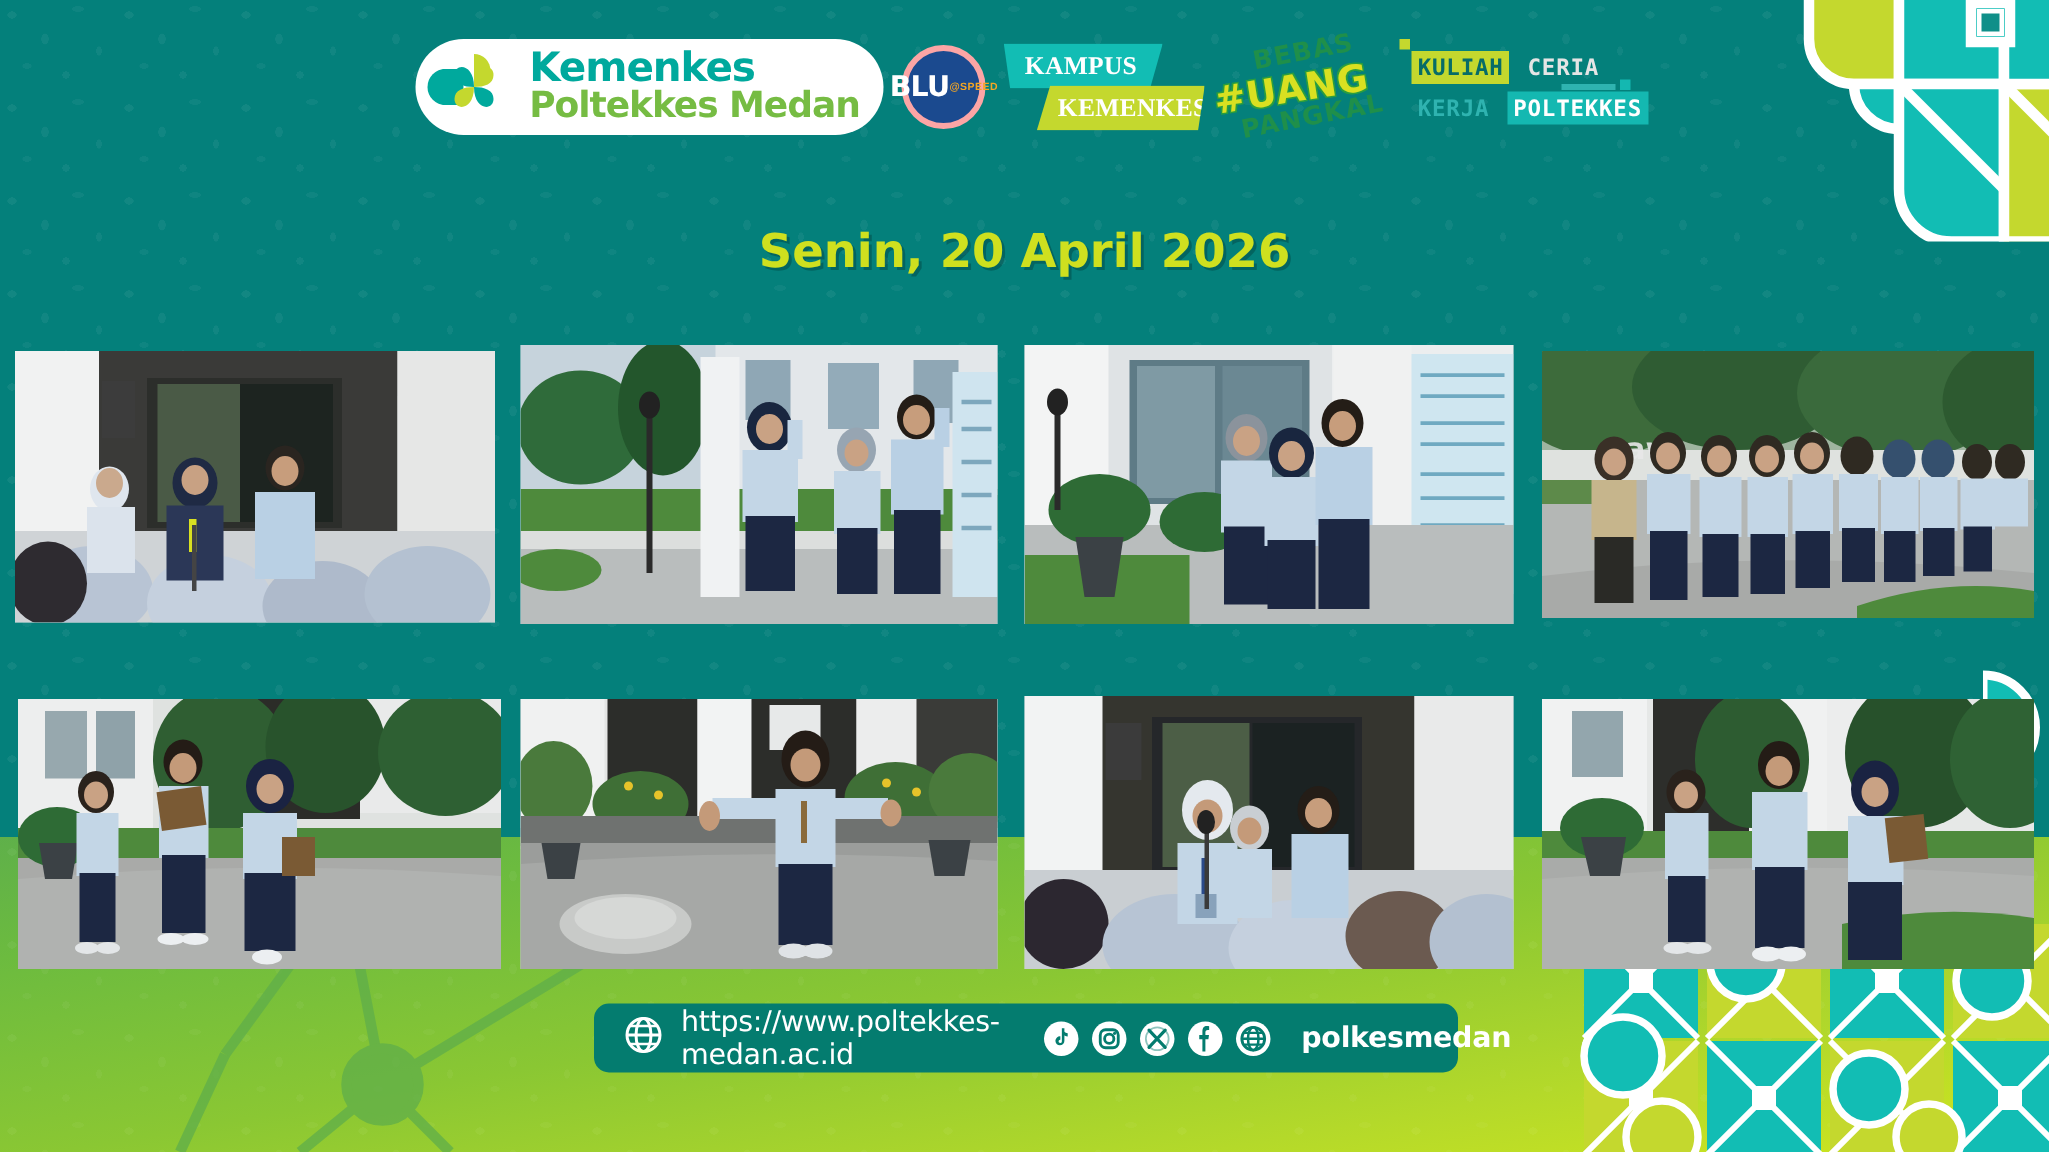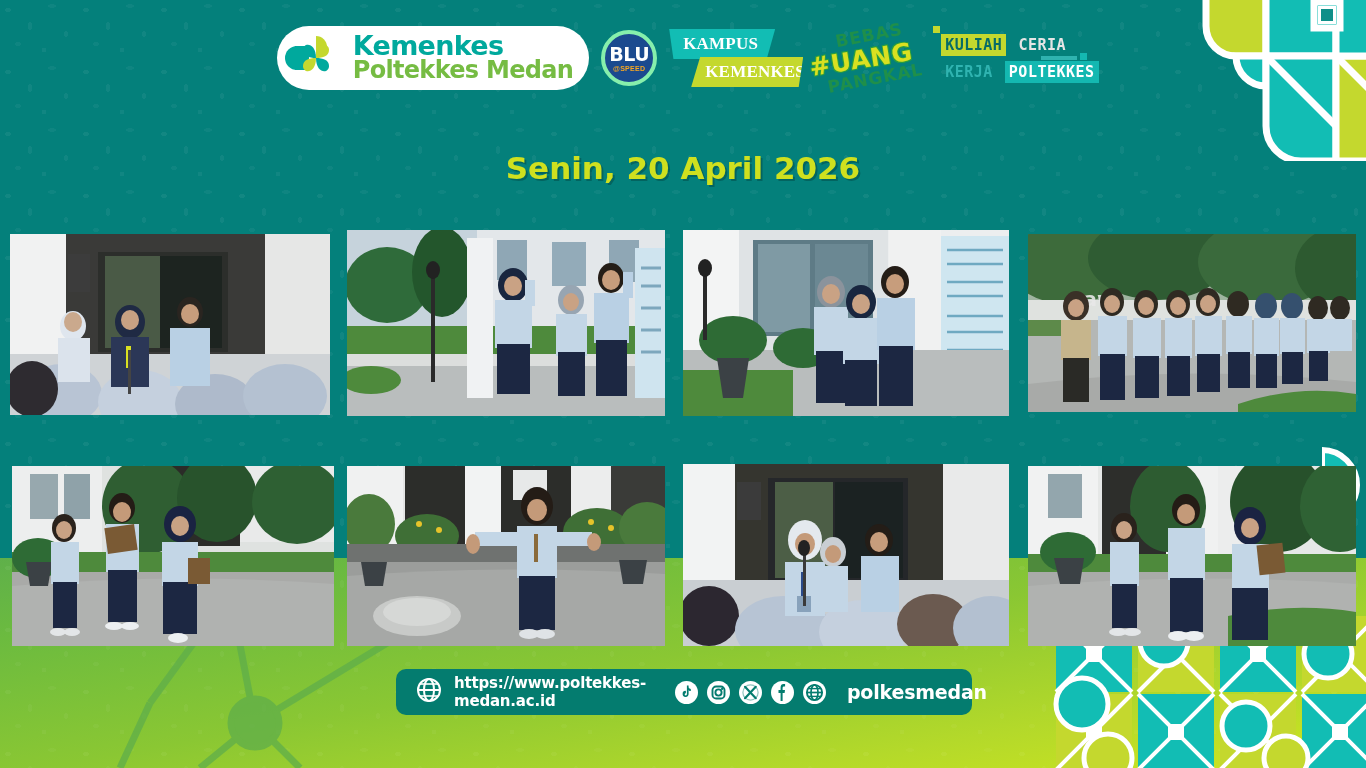--- a/index.html
+++ b/index.html
@@ -70,22 +70,22 @@
     letter-spacing: -.7px; font-family: "DejaVu Sans", sans-serif;
   }
   .kemenkes-words .k2 {
     font-size: 24px; font-weight: bold; color: #76bc43;
     letter-spacing: -.7px; font-family: "DejaVu Sans", sans-serif;
   }
 
   
   .blu-badge {
     width: 56px; height: 56px; border-radius: 50%;
-    background: #1b4a8f; border: 4px solid #86efac;
-    display: flex; flex-direction: column;
+    background: #1b4a8f; border: 4px solid #fca5a5;
+    display: flex; flex-direction: row;
     align-items: center; justify-content: center;
     line-height: 1;
   }
   .blu-badge .blu-main {
     font-size: 19px; font-weight: bold; color: #ffffff;
     font-family: "DejaVu Sans", sans-serif; letter-spacing: -.5px;
   }
   .blu-badge .blu-sub {
     font-size: 7px; font-weight: bold; color: #f5a623;
     letter-spacing: .3px; margin-top: 1px;
@@ -176,21 +176,21 @@
   .footer-pill {
     position: absolute; left: 396px; top: 669px;
     width: 576px; height: 46px;
     background: #047c6f;
     border-radius: 10px;
     display: flex; align-items: center;
     padding: 0 20px;
     gap: 12px;
   }
   .footer-url {
-    color: #ffffff; font-size: 15px; font-weight: bold;
+    color: #ffffff; font-size: 19px; font-weight: normal;
     letter-spacing: -.2px;
     font-family: "DejaVu Sans", sans-serif;
   }
   .social-row { display: flex; align-items: center; gap: 7px; margin-left: 16px; }
   .social-row svg { display: block; }
   .footer-handle {
     color: #ffffff; font-size: 19px; font-weight: bold;
     margin-left: 8px; letter-spacing: -.2px;
     font-family: "DejaVu Sans", sans-serif;
   }

